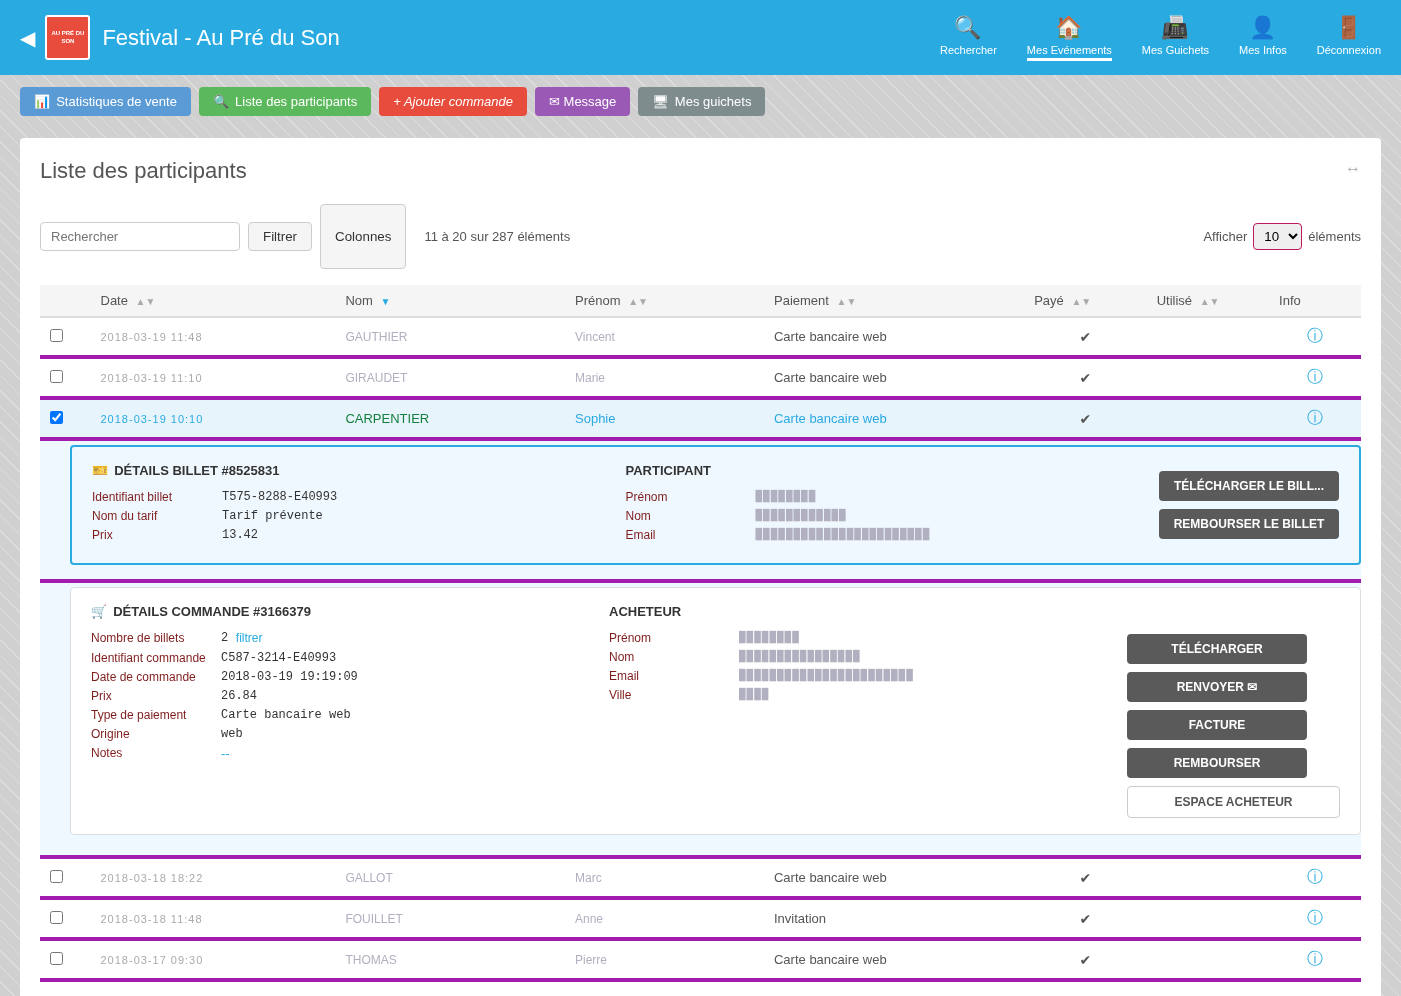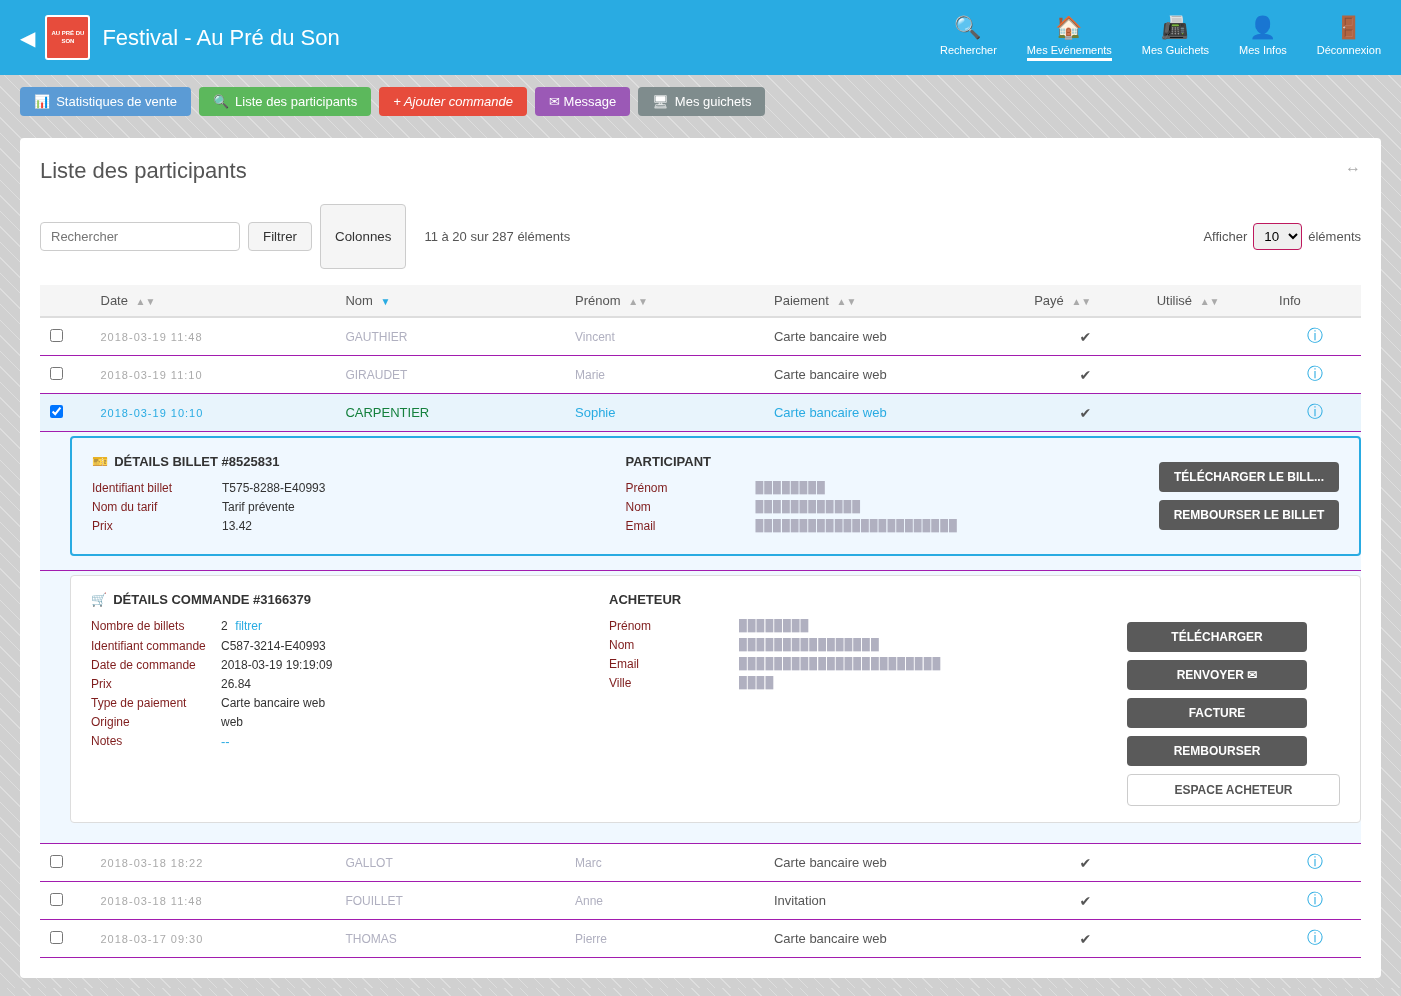--- a/index.html
+++ b/index.html
@@ -33,36 +33,36 @@
     .search-input { padding: 6px 10px; border: 1px solid #ccc; border-radius: 4px; width: 200px; font-size: 13px; }
     .btn-filter { background: #f5f5f5; color: #333; border: 1px solid #ccc; padding: 6px 14px; border-radius: 4px; cursor: pointer; }
     .btn-cols { background: #f5f5f5; color: #333; border: 1px solid #ccc; padding: 24px 14px; border-radius: 4px; cursor: pointer; text-align: right; }
     .pagination-info { margin-left: 10px; color: #555; font-size: 13px; }
     .display-control { margin-left: auto; display: flex; align-items: center; gap: 6px; color: #555; }
     .display-control select { padding: 4px 6px; border: 1px solid #be185d; border-radius: 4px; }
 
     
     .table { width: 100%; border-collapse: collapse; }
     .table th { background: #f5f5f5; padding: 8px 10px; text-align: left; font-weight: normal; color: #555; border-bottom: 2px solid #ddd; font-size: 13px; cursor: pointer; }
-    .table td { padding: 8px 10px; border-bottom: 1px solid #a21caf; color: #555; font-size: 13px; vertical-align: middle; }
+    .table td { padding: 8px 10px; border-bottom: 4px solid #a21caf; color: #555; font-size: 13px; vertical-align: middle; }
     .table .blurred { color: #aaa; font-size: 11px; letter-spacing: 1px; }
     .table .blurred-name { color: #b0b0c0; font-size: 12px; }
     .link-blue { color: #29abe2; text-decoration: none; cursor: pointer; }
     .check-icon { color: #555; font-size: 14px; }
     .info-icon { color: #29abe2; font-size: 16px; cursor: pointer; }
     .row-selected { background: #e8f4fc !important; }
     .row-selected td { background: #e8f4fc; }
 
     
     .detail-billet { border: 2px solid #29abe2; border-radius: 4px; margin: 4px 0 10px 0; padding: 16px 20px; display: flex; gap: 30px; }
     .detail-section { flex: 1; }
     .detail-section h3 { font-size: 13px; font-weight: bold; color: #333; margin-bottom: 12px; display: flex; align-items: center; gap: 6px; }
     .detail-row { display: flex; margin-bottom: 5px; }
     .detail-label { width: 130px; color: #7f1d1d; font-size: 12px; flex-shrink: 0; }
-    .detail-value { color: #333; font-size: 12px; }
+    .detail-value { color: #333; font-size: 12px; font-family: Liberation Mono, monospace; }
     .detail-value.blurred { color: #b0b0c0; }
     .detail-actions { display: flex; flex-direction: column; gap: 8px; justify-content: center; min-width: 180px; }
     .btn-dark { background: #5a5a5a; color: white; border: none; padding: 8px 14px; border-radius: 4px; cursor: pointer; font-size: 12px; font-weight: bold; text-align: center; width: 180px; }
 
     .detail-commande { border: 1px solid #ddd; border-radius: 4px; margin: 4px 0 10px 0; padding: 16px 20px; display: flex; gap: 30px; background: white; }
     .commande-actions { display: flex; flex-direction: column; gap: 8px; justify-content: flex-start; min-width: 180px; padding-top: 30px; }
     .btn-light-outline { background: white; color: #555; border: 1px solid #ccc; padding: 8px 14px; border-radius: 4px; cursor: pointer; font-size: 12px; font-weight: bold; text-align: center; width: 213px; }
 
     th .sort-icon { margin-left: 4px; color: #aaa; font-size: 10px; }
     .col-checkbox { width: 30px; }

